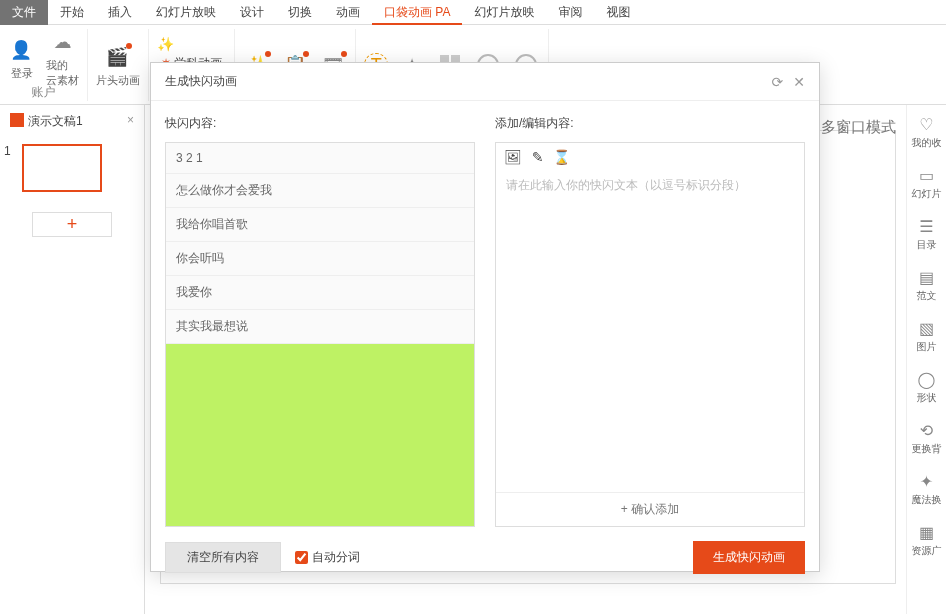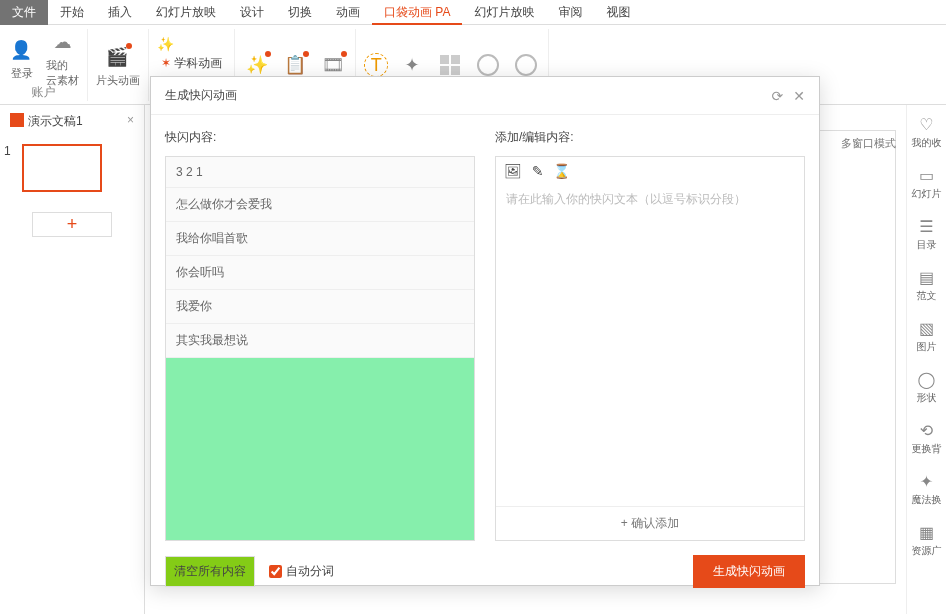--- a/index.html
+++ b/index.html
@@ -18,46 +18,46 @@
 .grplbl{position:absolute;bottom:0;font-size:12px;color:#888}
 .dot{width:6px;height:6px;background:#e64a19;border-radius:50%;position:absolute;top:0;right:0}
 .slides-panel{position:absolute;left:0;top:105px;width:145px;bottom:0;border-right:1px solid #ddd;padding:4px}
 .docicon{width:14px;height:14px;background:#e64a19;display:inline-block;vertical-align:middle;margin-right:4px}
 .doctab{padding:4px 6px;display:flex;align-items:flex-start}
 .doctab .x{margin-left:auto;color:#999;cursor:pointer}
 .thumb{display:flex;gap:6px;margin-top:10px}
 .thumb .num{width:12px}
 .thumb .slide{width:80px;height:48px;border:2px solid #e64a19;background:#fff}
 .addslide{width:80px;height:25px;border:1px solid #ddd;display:flex;align-items:center;justify-content:center;color:#e64a19;margin:20px auto 0;font-size:18px;cursor:pointer}
-.dialog{position:absolute;left:150px;top:76px;width:670px;height:510px;background:#fff;border:1px solid #ccc;box-shadow:0 4px 20px rgba(0,0,0,.15);z-index:10}
+.dialog{position:absolute;left:150px;top:62px;width:670px;height:510px;background:#fff;border:1px solid #ccc;box-shadow:0 4px 20px rgba(0,0,0,.15);z-index:10}
 .dtitle{padding:10px 14px;display:flex;align-items:center;border-bottom:1px solid #eee}
 .dtitle .t{font-weight:500}
 .dtitle .sp{flex:1}
 .dtitle .ic{cursor:pointer;color:#999;margin-left:10px;font-size:14px}
 .dbody{display:flex;padding:14px;gap:20px;height:440px}
 .col{flex:1;display:flex;flex-direction:column}
 .col-title{font-weight:500;margin-bottom:10px}
-.list{border:1px solid #ddd;flex:1;overflow:auto;background:#86efac}
+.list{border:1px solid #ddd;flex:1;overflow:auto;background:#bef264}
 .li{padding:8px 10px;border-bottom:1px solid #eee;background:#fafafa;color:#666;cursor:pointer}
 .editbox{border:1px solid #ddd;flex:1;display:flex;flex-direction:column}
 .tools{padding:6px 8px;display:flex;gap:10px;color:#999}
 .tools span{cursor:pointer;font-size:14px}
 .ta{flex:1;border:0;padding:6px 10px;resize:none;outline:none;color:#888}
 .ta::placeholder{color:#bbb}
 .confirm{border-top:1px solid #eee;text-align:center;padding:8px;color:#777;cursor:pointer}
 .dfoot{display:flex;padding:0 14px 14px;align-items:center;gap:14px}
-.btn-clear{border:1px solid #ddd;padding:6px 8px;background:#84cc16;cursor:pointer}
+.btn-clear{border:1px solid #ddd;padding:6px 21px;background:#e5e5e5;cursor:pointer}
 .chk{display:flex;align-items:center;gap:4px}
 .chk input{accent-color:#e64a19}
 .btn-primary{margin-left:auto;background:#e64a19;color:#fff;border:0;padding:8px 20px;cursor:pointer}
 .rside{position:absolute;right:0;top:105px;width:40px;bottom:0;border-left:1px solid #eee;display:flex;flex-direction:column;align-items:center;gap:16px;padding-top:10px}
 .rside .it{display:flex;flex-direction:column;align-items:center;gap:2px;cursor:pointer}
 .rside .ic{font-size:16px;color:#888}
 .rside .lb{font-size:10px;color:#666}
-.multiwin{position:absolute;right:50px;top:136px;font-size:11px;color:#777}
+.multiwin{position:absolute;right:50px;top:118px;font-size:15px;color:#777}
 .canvas{position:absolute;left:160px;top:130px;right:50px;bottom:30px;border:1px solid #ddd}
 .circ{width:22px;height:22px;border:2px solid #bbb;border-radius:50%}
 .sq4{width:20px;height:20px;display:grid;grid-template-columns:1fr 1fr;gap:2px}
 .sq4 div{background:#ccc}
 </style>
 </head>
 <body>
 
 <div class="tabs">
   <div class="tab file">文件</div>

